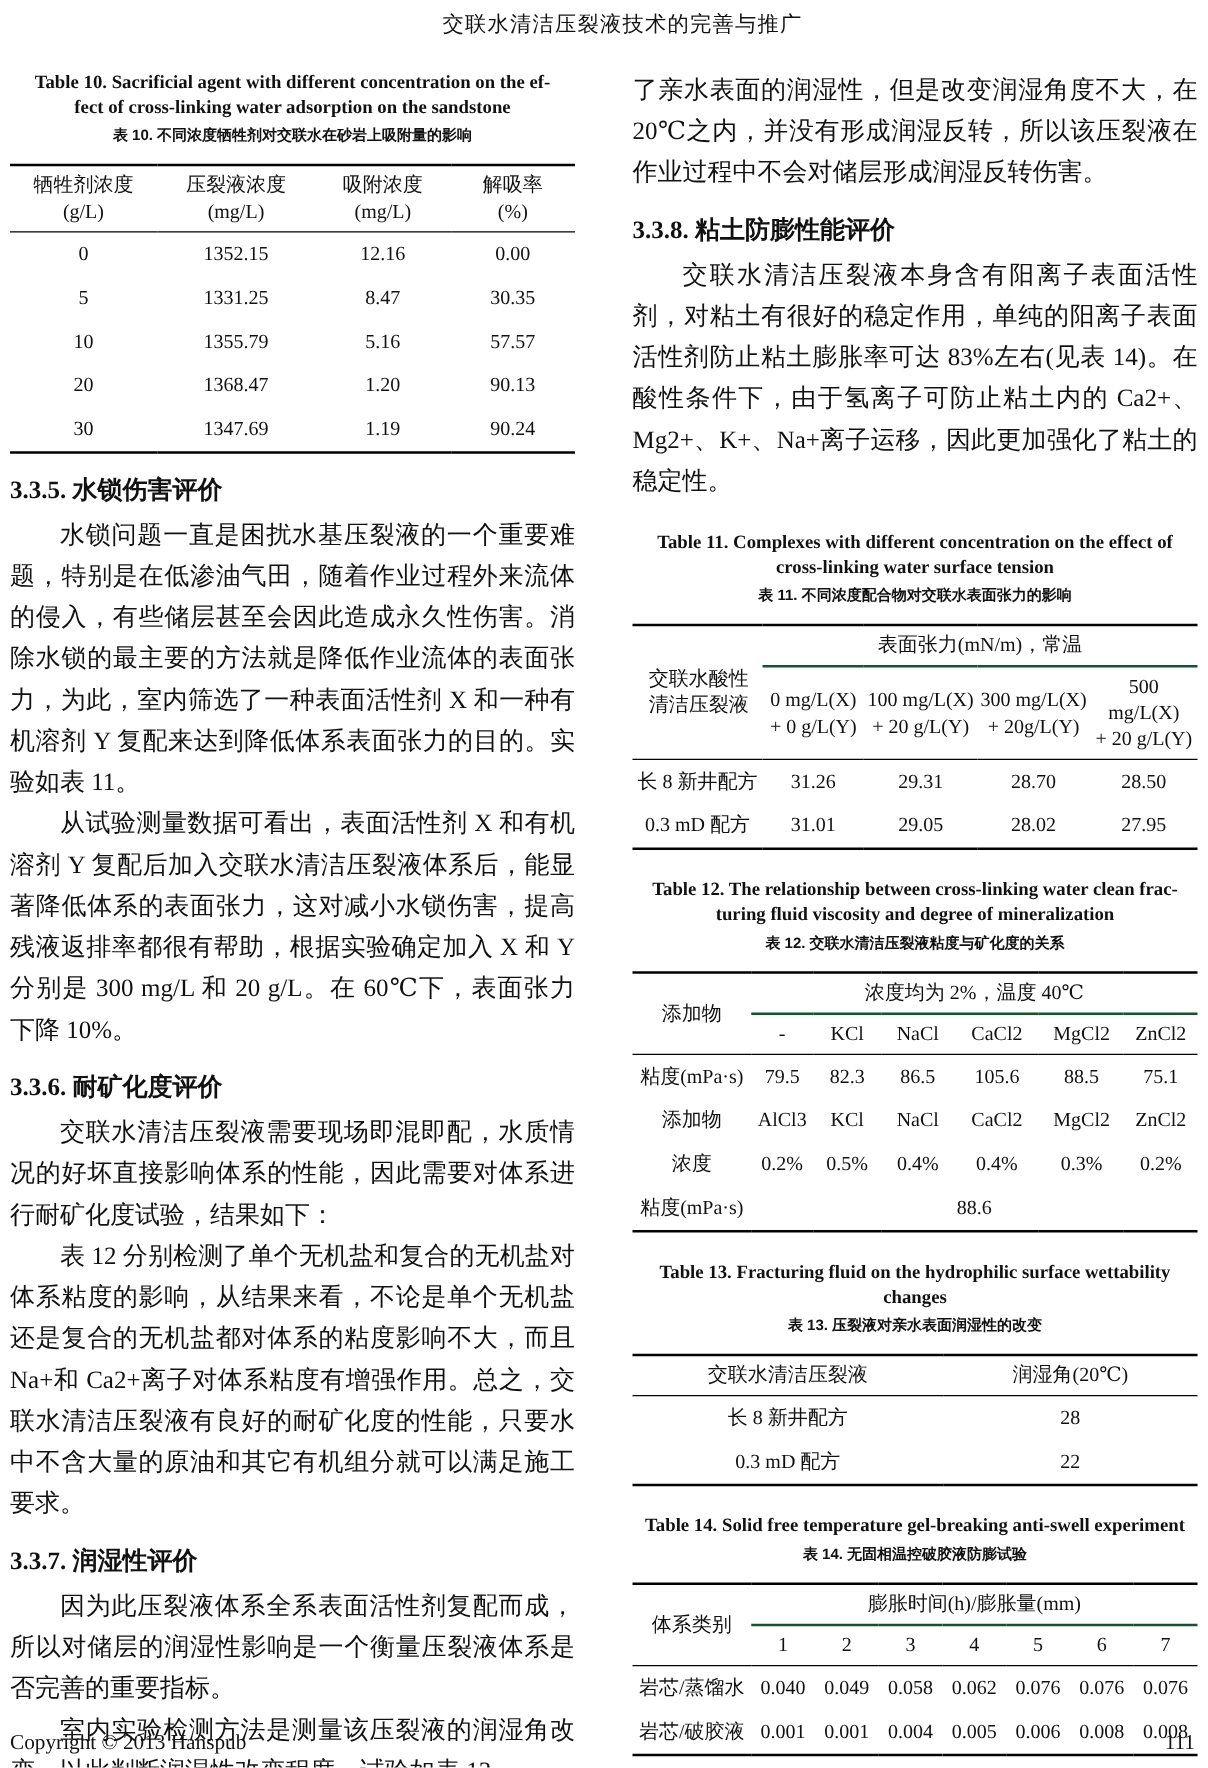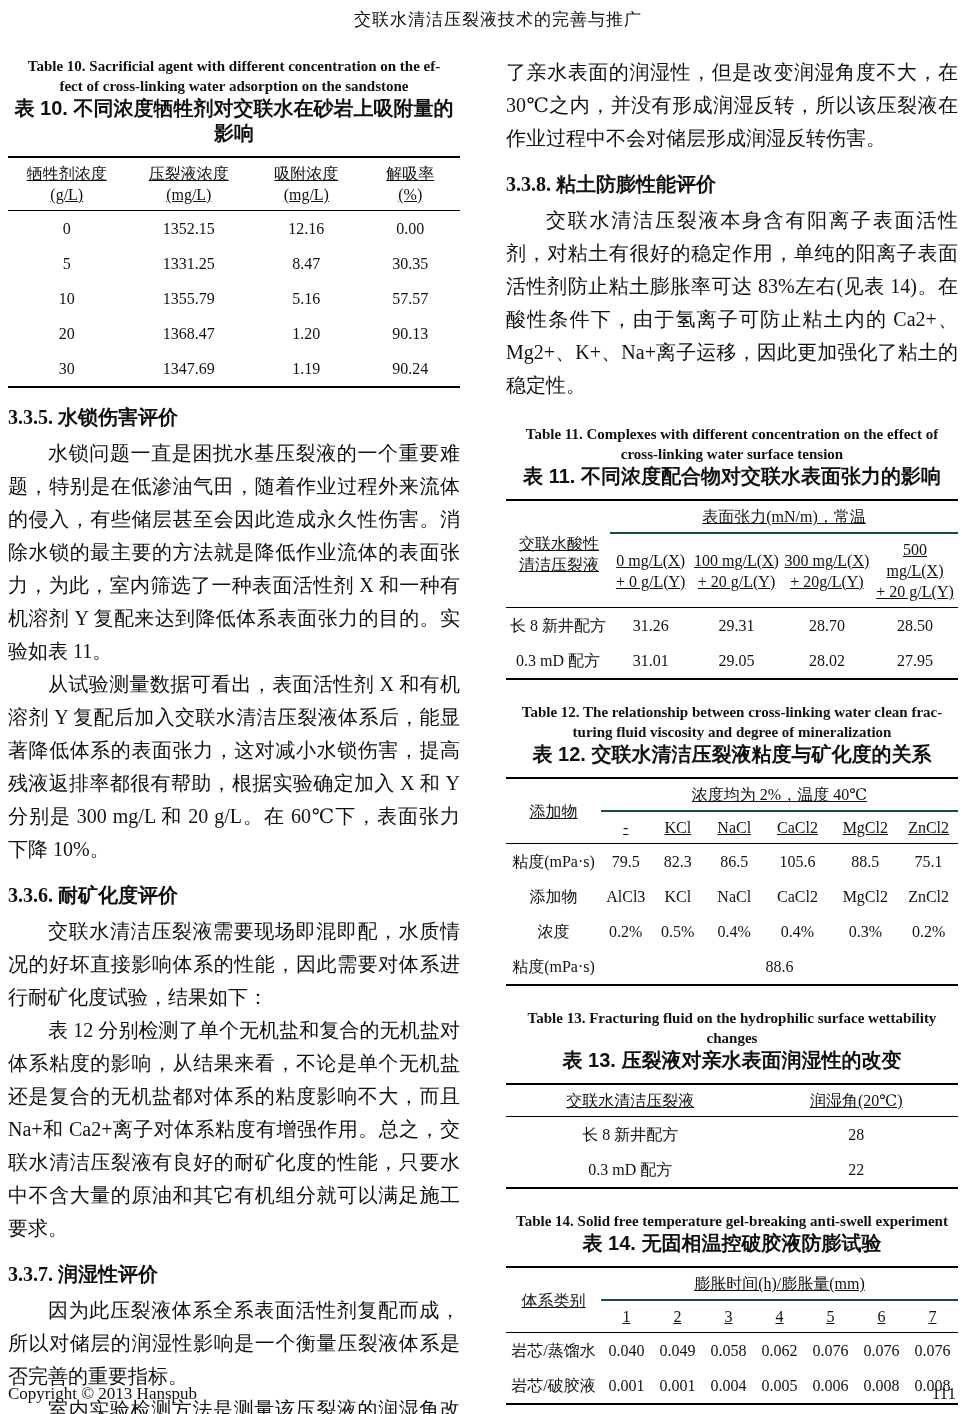--- a/index.html
+++ b/index.html
@@ -30,33 +30,32 @@
     font-size: 20px; line-height: 28px; font-weight: bold;
     margin: 15px 0 6px 0;
   }
 
   .caption { text-align: center; margin: 22px 6px 10px 6px; }
   .cap-en {
     font-weight: bold; font-size: 15px; line-height: 20px;
     white-space: pre-line;
   }
   .cap-cn {
-    font-weight: bold; font-size: 20px; line-height: 25px;
+    font-weight: bold; font-size: 12px; line-height: 25px;
     font-family: "Liberation Sans", "DejaVu Sans", sans-serif;
   }
 
   table.datatable {
     width: 100%; border-collapse: collapse;
     font-size: 16px; line-height: 21px;
     border-top: 2px solid #000; border-bottom: 2px solid #000;
   }
   table.datatable th {
     font-weight: normal; text-align: center; vertical-align: middle;
     padding: 5px 2px;
-    text-decoration: underline;
   }
   table.datatable thead { border-bottom: 1.5px solid #000; }
   table.datatable td {
     text-align: center; vertical-align: middle; padding: 7px 2px;
   }
   .pre { white-space: pre-line; }
   th.span-head { border-bottom: 2px solid #14532d; }
 
   .t10 td { padding: 7px 2px; }
 
@@ -139,21 +138,21 @@
       <p class="body">表 12 分别检测了单个无机盐和复合的无机盐对体系粘度的影响，从结果来看，不论是单个无机盐还是复合的无机盐都对体系的粘度影响不大，而且 Na+和 Ca2+离子对体系粘度有增强作用。总之，交联水清洁压裂液有良好的耐矿化度的性能，只要水中不含大量的原油和其它有机组分就可以满足施工要求。</p>
 
       <h3 class="section">3.3.7.  润湿性评价</h3>
       <p class="body">因为此压裂液体系全系表面活性剂复配而成，所以对储层的润湿性影响是一个衡量压裂液体系是否完善的重要指标。</p>
       <p class="body">室内实验检测方法是测量该压裂液的润湿角改变，以此判断润湿性改变程度，试验如表 13。</p>
 
     </div>
 
     <div class="col">
 
-      <p class="body noindent">了亲水表面的润湿性，但是改变润湿角度不大，在 30℃之内，并没有形成润湿反转，所以该压裂液在作业过程中不会对储层形成润湿反转伤害。</p>
+      <p class="body noindent">了亲水表面的润湿性，但是改变润湿角度不大，在 20℃之内，并没有形成润湿反转，所以该压裂液在作业过程中不会对储层形成润湿反转伤害。</p>
 
       <h3 class="section">3.3.8.  粘土防膨性能评价</h3>
       <p class="body">交联水清洁压裂液本身含有阳离子表面活性剂，对粘土有很好的稳定作用，单纯的阳离子表面活性剂防止粘土膨胀率可达 83%左右(见表 14)。在酸性条件下，由于氢离子可防止粘土内的 Ca2+、Mg2+、K+、Na+离子运移，因此更加强化了粘土的稳定性。</p>
 
       <div class="caption">
         <div class="cap-en">Table 11. Complexes with different concentration on the effect of
 cross-linking water surface tension</div>
         <div class="cap-cn">表 11.  不同浓度配合物对交联水表面张力的影响</div>
       </div>
       <table class="datatable">

